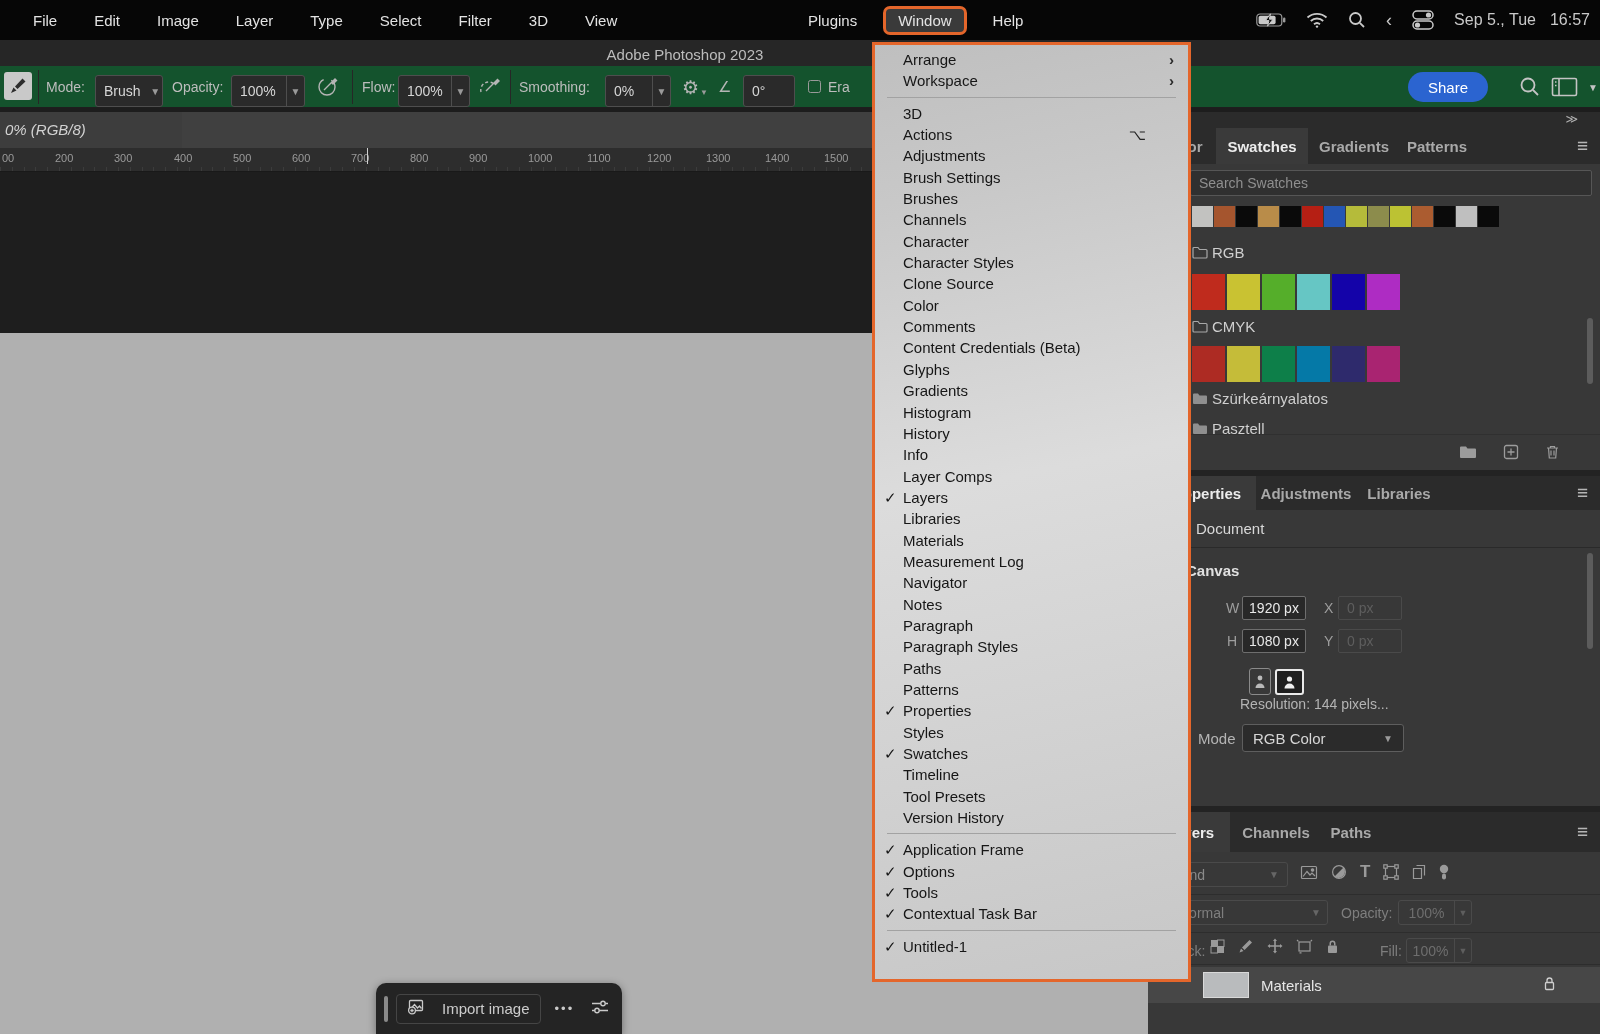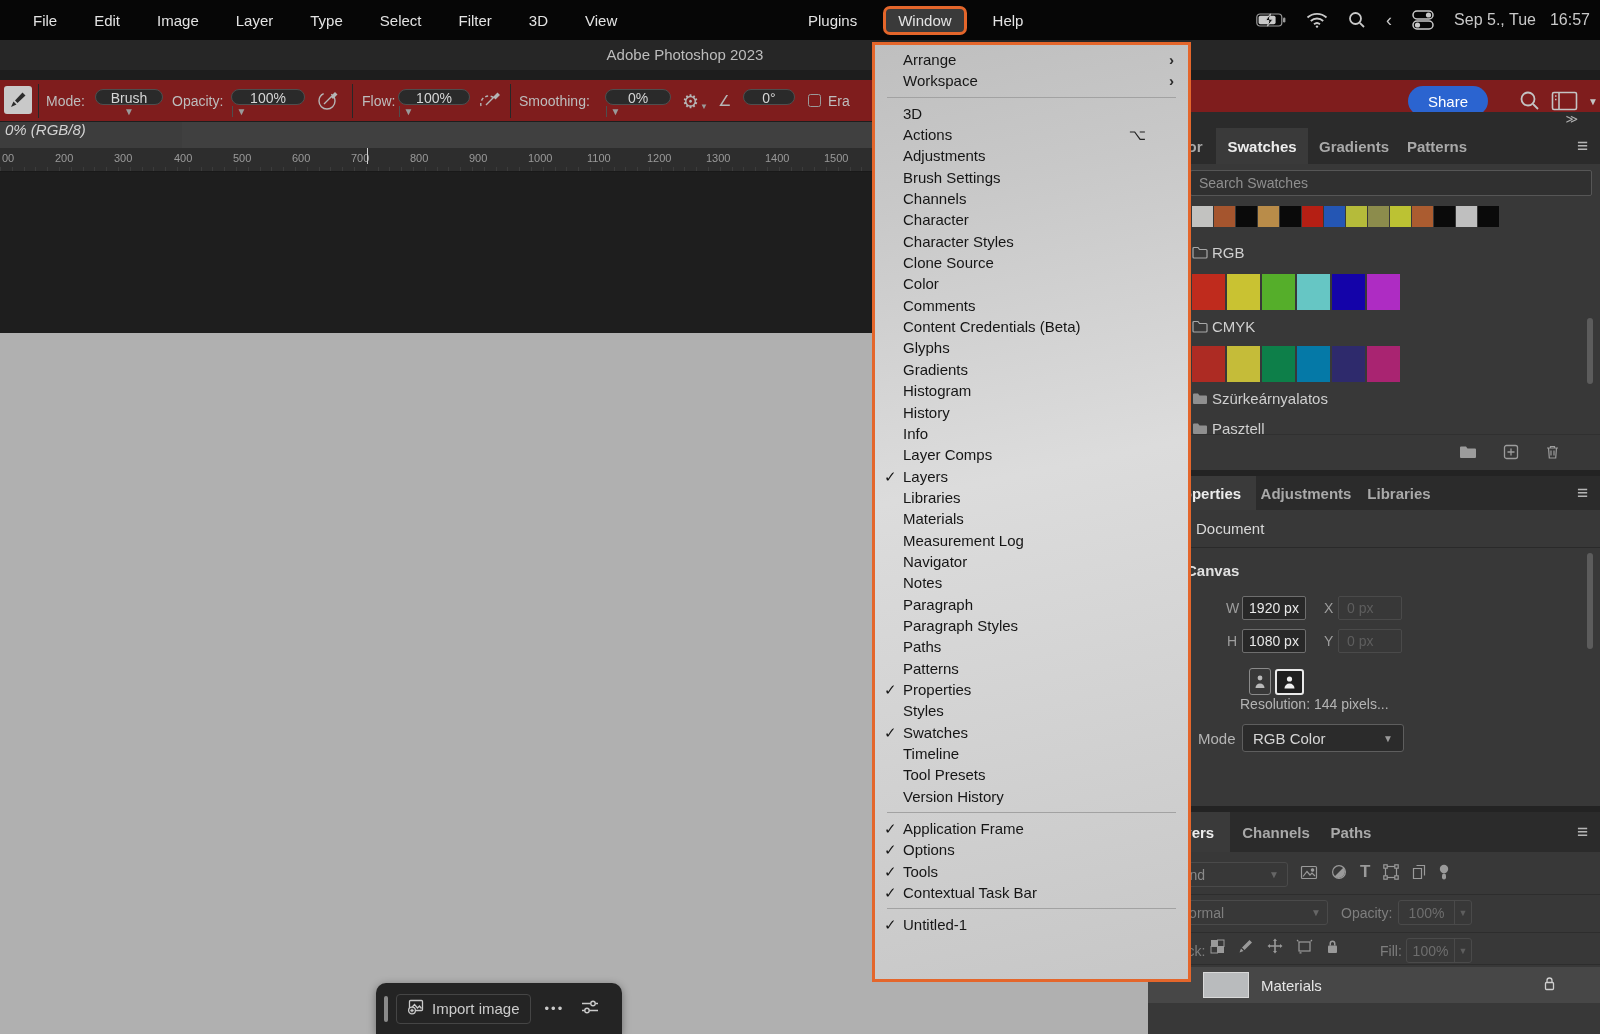--- a/index.html
+++ b/index.html
@@ -16,28 +16,28 @@
   #window-box { border:3px solid #e4662b; border-radius:7px; background:#3a3a3a; padding:3px 12px; }
   #status-area { position:absolute; right:10px; top:0; height:40px; display:flex; align-items:center; gap:20px; color:#c9c9c9; }
   #status-area svg { display:block; }
   #clock { font-size:16px; display:flex; gap:14px; }
 
   
   #titlebar { position:absolute; left:0; top:40px; width:1600px; height:30px; background:#262626; z-index:5; }
   #app-title { position:absolute; left:685px; top:6px; transform:translateX(-50%); color:#bcbcbc; font-size:15px; white-space:nowrap; }
 
   
-  #optionsbar { position:absolute; left:0; top:80px; width:1600px; height:42px; background:#7f1d1d;
+  #optionsbar { position:absolute; left:0; top:66px; width:1600px; height:42px; background:#14532d;
                 border-bottom:1px solid #1e1e1e; z-index:5; color:#bdbdbd; font-size:14px; }
   #optionsbar .abs { position:absolute; }
   #tool-preset { left:4px; top:6px; width:28px; height:28px; background:#c9c9c9; border-radius:3px; display:flex; align-items:center; justify-content:center; }
   .vsep { top:4px; width:1px; height:34px; background:#272727; }
   .opt-label { top:13px; white-space:nowrap; }
-  .field { top:9px; height:16px; background:#2a2a2a; border:1px solid #4e4e4e; border-radius:9px;
-           color:#d6d6d6; display:flex; align-items:center;flex-direction:column; }
+  .field { top:9px; height:32px; background:#2a2a2a; border:1px solid #4e4e4e; border-radius:3px;
+           color:#d6d6d6; display:flex; align-items:center; }
   .field .val { padding:0 8px; flex:1; }
   .field .arr { width:18px; text-align:center; color:#9a9a9a; font-size:10px; }
   .field .arr.sep { border-left:1px solid #4e4e4e; align-self:stretch; display:flex; align-items:center; justify-content:center; }
   .airbrush { top:8px; width:24px; height:24px; color:#b5b5b5; }
   #gear-wrap { left:682px; top:10px; color:#b5b5b5; font-size:19px; display:flex; align-items:flex-end; gap:1px; }
   #gear-wrap .mini { font-size:8px; color:#9a9a9a; padding-bottom:2px; }
   #angle-glyph { left:718px; top:12px; font-size:15px; color:#b5b5b5; }
   #erase-check { left:808px; top:14px; width:13px; height:13px; border:1.5px solid #9a9a9a; border-radius:2.5px; }
   #erase-label { left:828px; top:13px; }
   #share-btn { left:1408px; top:6px; width:80px; height:30px; background:#2b64d0; border-radius:15px;
@@ -57,21 +57,21 @@
 
   
   #pasteboard { position:absolute; left:0; top:172px; width:1150px; height:161px; background:#1e1e1e; }
   #document-canvas { position:absolute; left:0; top:333px; width:1150px; height:701px; background:#b0b0b0; }
 
   
   #taskbar { position:absolute; left:376px; top:983px; width:246px; height:51px; background:#242424;
              border-radius:10px 10px 0 0; z-index:6; display:flex; align-items:center; box-shadow:0 2px 8px rgba(0,0,0,.4); }
   #tb-handle { width:4px; height:26px; border-radius:2px; background:#8a8a8a; margin-left:8px; }
   #import-btn { margin-left:8px; height:30px; border:1px solid #454545; border-radius:4px; display:flex;
-                align-items:center; gap:7px; padding:0 10px; color:#cccccc; font-size:15px; }
+                align-items:center; gap:17px; padding:0 10px; color:#cccccc; font-size:15px; }
   #tb-more { margin-left:14px; color:#c9c9c9; font-size:13px; letter-spacing:2px; }
   #tb-sliders { margin-left:16px; color:#c9c9c9; }
 
   
   #dock { position:absolute; left:1148px; top:112px; width:452px; height:922px; background:#383838; z-index:8; }
   .abs2 { position:absolute; }
   #dock-collapse { left:0; top:0; width:452px; height:16px; background:#2b2b2b; }
   #collapse-arrows { position:absolute; right:22px; top:0px; color:#b0b0b0; font-size:12px; }
   .tabbar { background:#2b2b2b; }
   .ptab { position:absolute; top:0; height:100%; display:flex; align-items:center; justify-content:center;
@@ -575,20 +575,21 @@
 
   <div id="win-menu">
     <div id="menu-list">
         <div class="menu-item"><span>Arrange</span><span class="arrow">›</span></div>
         <div class="menu-item"><span>Workspace</span><span class="arrow">›</span></div>
         <div class="menu-sep"></div>
         <div class="menu-item"><span>3D</span></div>
         <div class="menu-item"><span>Actions</span><span class="shortcut">⌥</span></div>
         <div class="menu-item"><span>Adjustments</span></div>
         <div class="menu-item"><span>Brush Settings</span></div>
+        <div class="menu-item"><span>Brushes</span></div>
         <div class="menu-item"><span>Channels</span></div>
         <div class="menu-item"><span>Character</span></div>
         <div class="menu-item"><span>Character Styles</span></div>
         <div class="menu-item"><span>Clone Source</span></div>
         <div class="menu-item"><span>Color</span></div>
         <div class="menu-item"><span>Comments</span></div>
         <div class="menu-item"><span>Content Credentials (Beta)</span></div>
         <div class="menu-item"><span>Glyphs</span></div>
         <div class="menu-item"><span>Gradients</span></div>
         <div class="menu-item"><span>Histogram</span></div>

